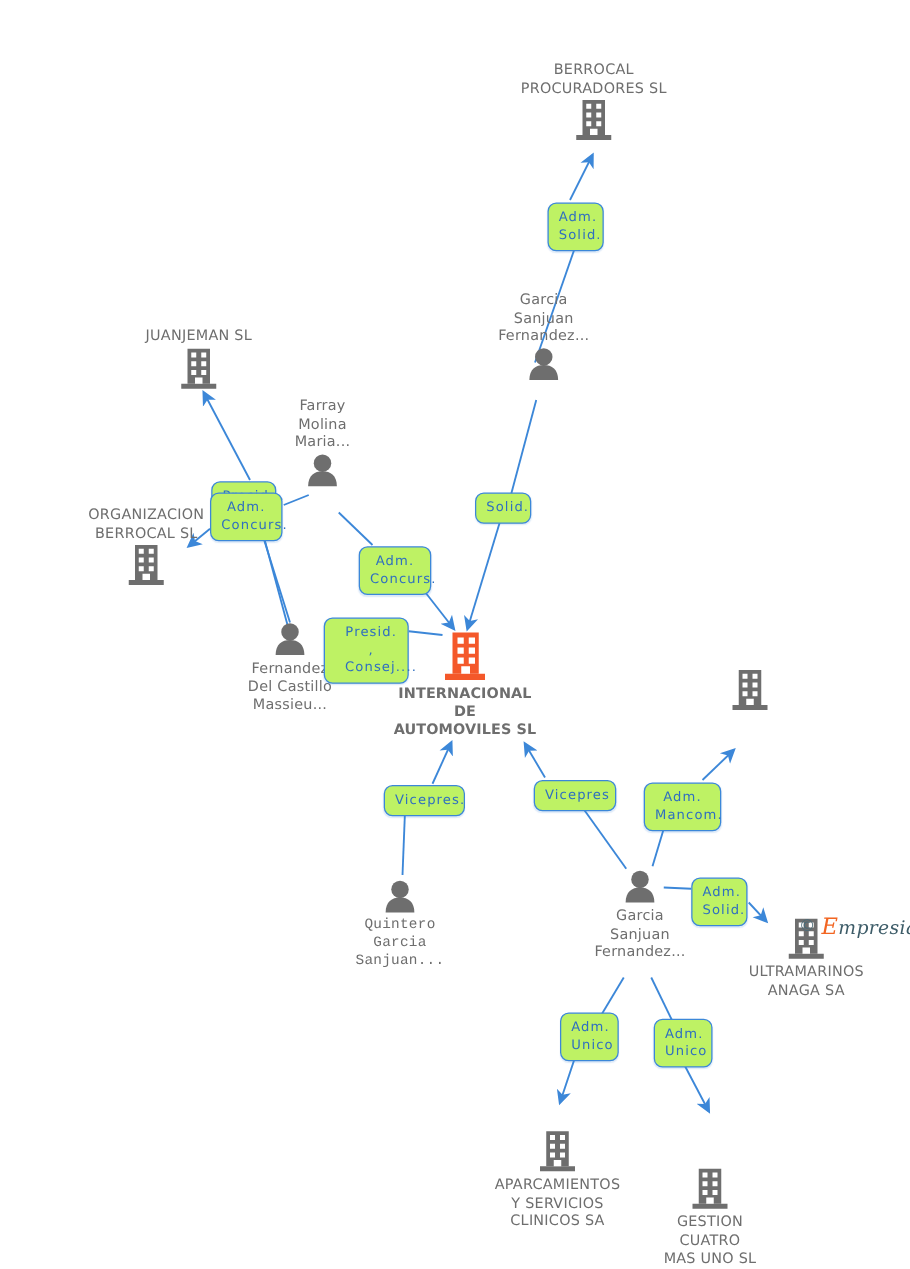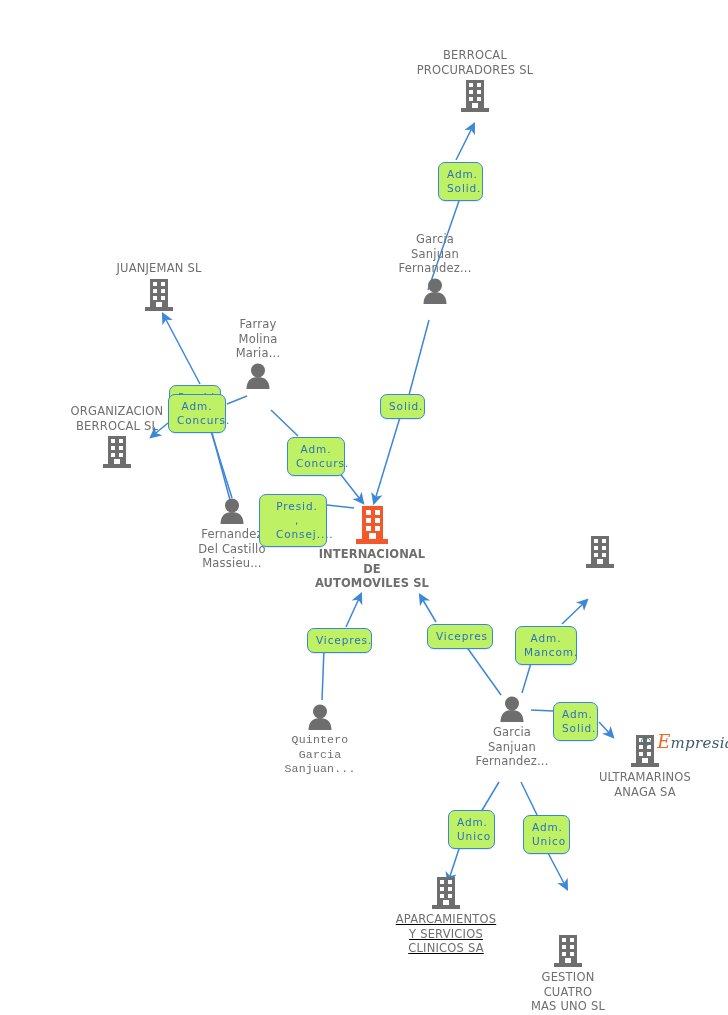--- a/index.html
+++ b/index.html
@@ -249,21 +249,21 @@
           <rect x="17" y="11" width="4" height="4" fill="#fff"></rect>
         <rect x="9" y="18" width="4" height="4" fill="#fff"></rect>
           <rect x="17" y="18" width="4" height="4" fill="#fff"></rect>
         <rect x="12" y="24" width="6" height="5" fill="#fff"></rect>
       </svg>
     </span>
     <span class="caption">ULTRAMARINOS
 ANAGA SA</span>
   </div>
 
-  <div class="node" style="left:430px; top:876px;text-decoration:underline;">
+  <div class="node" style="left:430px; top:904px;">
     <span class="glyph">
       <svg width="30" height="34" viewBox="0 0 30 34" xmlns="http://www.w3.org/2000/svg">
         <rect x="6" y="1" width="18" height="28" fill="#6e6e6e"></rect>
         <rect x="1" y="29" width="28" height="4" fill="#6e6e6e"></rect>
         <rect x="9" y="4" width="4" height="4" fill="#fff"></rect>
           <rect x="17" y="4" width="4" height="4" fill="#fff"></rect>
         <rect x="9" y="11" width="4" height="4" fill="#fff"></rect>
           <rect x="17" y="11" width="4" height="4" fill="#fff"></rect>
         <rect x="9" y="18" width="4" height="4" fill="#fff"></rect>
           <rect x="17" y="18" width="4" height="4" fill="#fff"></rect>

